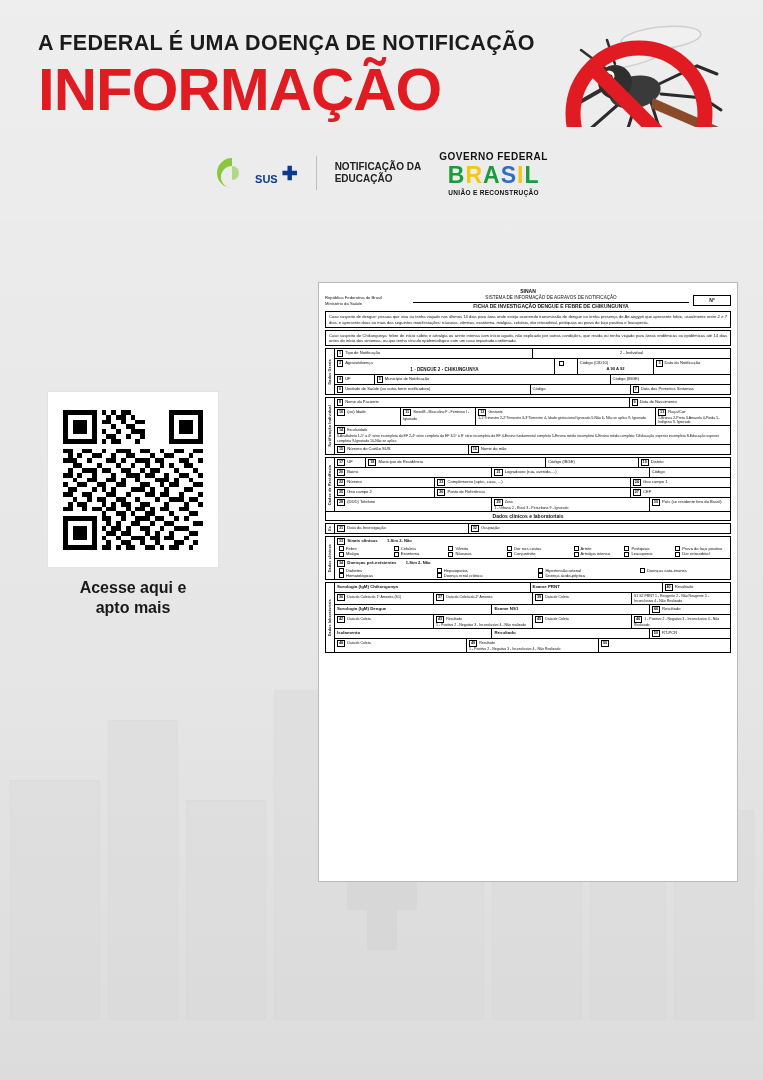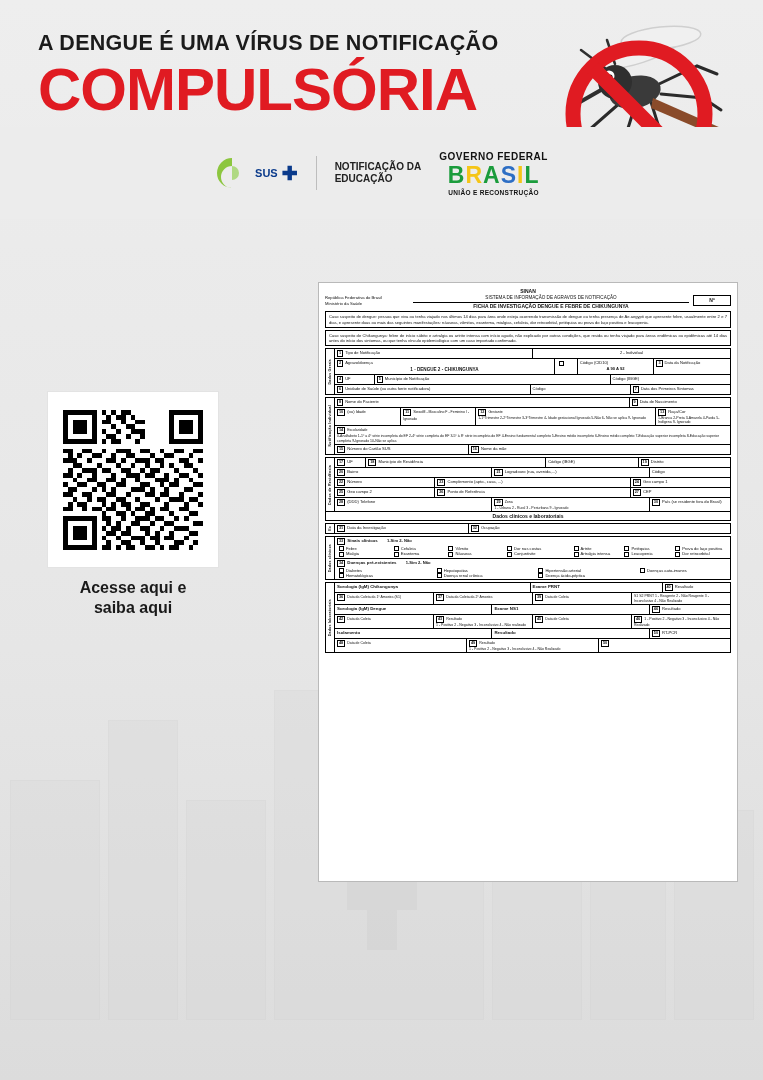--- a/index.html
+++ b/index.html
@@ -111,21 +111,21 @@
   .grow2 { flex:2; }
   .grow3 { flex:3; }
 
   
   .footer {
     position:absolute; left:0; right:0; bottom:0; height:92px;
     background:#ececec;
     display:flex; align-items:center; justify-content:center; gap:18px;
     z-index:5;
   }
-  .sus { display:flex; align-items:center; gap:4px; }
+  .sus { display:flex; align-items:flex-end; gap:4px; }
   .sus .txt { font-size:11px; font-weight:bold; color:#0a3a8b; }
   .sus .cross { color:#0a3a8b; font-size:19px; font-weight:bold; }
   .ebserh { font-size:22px; font-weight:bold; color:#0f3e86; letter-spacing:.5px; }
   .ebserh .sub { display:block; font-size:4.8px; letter-spacing:.4px; color:#0f3e86; font-weight:bold; }
   .mec { font-size:10px; font-weight:bold; color:#222; line-height:1.2; }
   .gov { text-align:center; }
   .gov .top { font-size:10px; font-weight:bold; color:#111; letter-spacing:.5px; }
   .gov .brasil { font-size:23px; font-weight:bold; letter-spacing:1px; }
   .gov .bot { font-size:6.5px; font-weight:bold; color:#111; letter-spacing:.3px; }
   .sep { width:1px; height:34px; background:#bdbdbd; }
@@ -175,22 +175,22 @@
         <path d="M90 80 L62 96" stroke="#2f2f2f" stroke-width="4" fill="none" stroke-linecap="round"></path>
         <path d="M94 58 L70 40 M104 54 L96 30" stroke="#2f2f2f" stroke-width="2.5" fill="none" stroke-linecap="round"></path>
       </g>
 
       <circle cx="128" cy="104" r="66" fill="none" stroke="#e01b22" stroke-width="15"></circle>
       <line x1="82" y1="58" x2="174" y2="150" stroke="#e01b22" stroke-width="15" stroke-linecap="butt"></line>
     </svg>
   </div>
 
   <div class="headline">
-    <div class="line1">A DENGUE É UMA VÍRUS DE NOTIFICAÇÃO</div>
-    <div class="compulsoria">COMPULSÓRIA</div>
+    <div class="line1">A FEDERAL É UMA DOENÇA DE NOTIFICAÇÃO</div>
+    <div class="compulsoria">INFORMAÇÃO</div>
     <div class="line3">NOTIFIQUE TODO CASO SUSPEITO DE DENGUE!</div>
     <div class="redblock">OS ÓBITOS SUSPEITOS PELA INFECÇÃO DO VÍRUS DENGUE (DENV) SÃO DE NOTIFICAÇÃO COMPULSÓRIA IMEDIATA!</div>
   </div>
 
   <div class="qr-card">
     <svg width="140" height="140" viewBox="0 0 29 29" shape-rendering="crispEdges">
       <rect width="29" height="29" fill="#fff"></rect>
       <g fill="#000">
         <rect x="0" y="0" width="7" height="1"></rect>
           <rect x="0" y="6" width="7" height="1"></rect>
@@ -380,21 +380,21 @@
           <rect x="11" y="28" width="1" height="1"></rect>
           <rect x="13" y="28" width="2" height="1"></rect>
         <rect x="17" y="28" width="2" height="1"></rect>
           <rect x="20" y="28" width="1" height="1"></rect>
           <rect x="22" y="28" width="2" height="1"></rect>
         <rect x="26" y="28" width="1" height="1"></rect>
       </g>
     </svg>
   </div>
   <div class="qr-caption" style="white-space:pre-line;">Acesse aqui  e
-saiba aqui</div>
+apto mais</div>
 
   <div class="form">
     <div class="ttl">SINAN</div>
     <div class="hdr">
       <div class="left">
         <div>República Federativa do Brasil</div>
         <div>Ministério da Saúde</div>
       </div>
       <div class="mid">
         <div class="a">SISTEMA DE INFORMAÇÃO  DE AGRAVOS DE NOTIFICAÇÃO</div>

